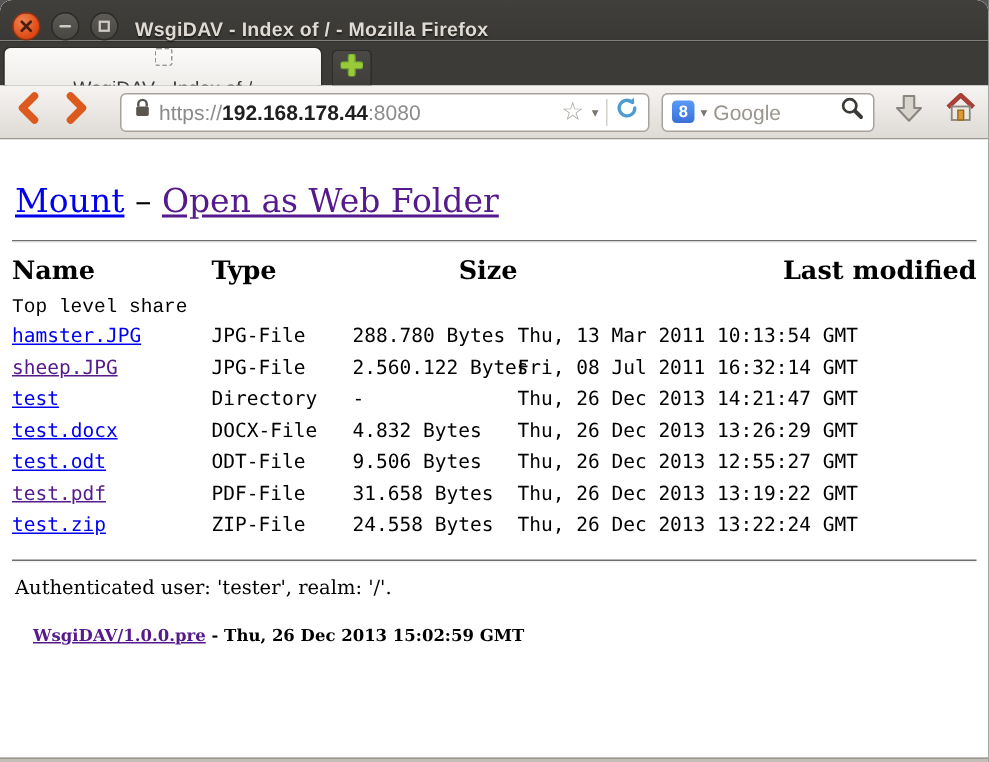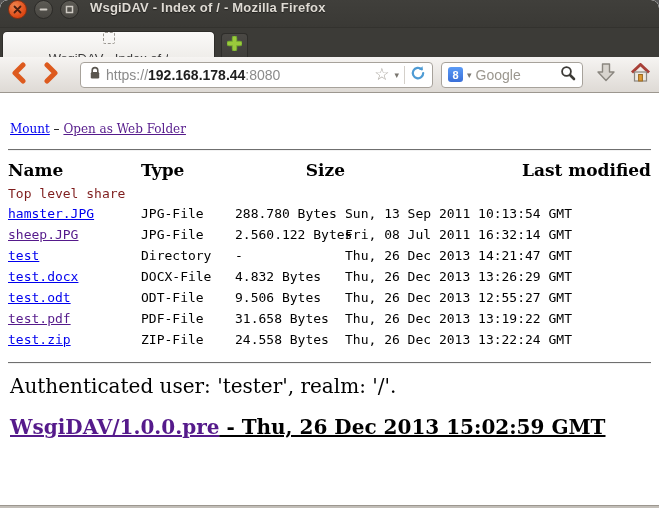--- a/index.html
+++ b/index.html
@@ -6,21 +6,21 @@
   html,body { background:#555; }
   .window {
     width:659px; height:508px; margin:0 auto;
     font-family:"Liberation Sans", sans-serif;
     background:#fff; position:relative; overflow:hidden;
     border-radius:8px 8px 0 0;
   }
   
   .titlebar {
     height:28px; background:linear-gradient(#403f3b,#3a3935);
-    display:flex; align-items:flex-start; padding:0 8px;
+    display:flex; align-items:flex-end; padding:0 8px;
     border-radius:8px 8px 0 0; border-bottom:1px solid #33322e;
   }
   .winbtn { width:19px; height:19px; border-radius:50%; margin-right:7px;
     display:flex; align-items:center; justify-content:center; cursor:default; }
   .winbtn.close { background:radial-gradient(circle at 35% 30%, #f0854f, #dd4814 70%); border:1px solid #8c3112; }
   .winbtn.minmax { background:linear-gradient(#5d5b55,#484641); border:1px solid #2c2b28; }
   .winbtn svg { display:block; }
   .win-title {
     color:#dfdbd4; font-size:13px; font-weight:bold; margin-left:4px;
     text-shadow:0 1px 1px rgba(0,0,0,.5); letter-spacing:.2px;
@@ -71,44 +71,44 @@
     font-family:"Liberation Sans",sans-serif; background:transparent; }
   .search-input::placeholder { color:#9b978f; }
   
   .content {
     height:412px; background:#fff; overflow:hidden;
     padding:8px 8px 0 8px;
     font-family:"DejaVu Serif","Liberation Serif",serif; color:#000;
   }
   .bottom-edge { height:3px; background:#c2beb8; border-top:1px solid #9c978f; }
   h1.page-title { font-size:33px; font-weight:bold; margin:14px 0 0 2px; line-height:1.15; }
-  .toplinks { margin:21px 0 12px 2px; font-size:12px; }
+  .toplinks { margin:21px 0 12px 2px; font-size:22px; }
   a.lnk { color:#0000ee; text-decoration:underline; cursor:pointer; }
   a.lnk.visited { color:#551a8b; }
   hr.rule { border:none; border-top:1px solid #6f6f6f; border-bottom:1px solid #f2f2f2; margin:13px 0 6px 0; }
   table.dir { width:100%; border-collapse:collapse; table-layout:fixed; }
   table.dir th {
     font-family:"DejaVu Serif","Liberation Serif",serif; font-size:17px; font-weight:bold;
     height:26px; vertical-align:middle; padding:0;
   }
   th.c-name { width:133px; text-align:left; padding-left:2px; }
   th.c-type { width:94px;  text-align:left; }
   th.c-size { width:110px; text-align:right; padding-right:10px; }
   th.c-mod  { text-align:right; }
   table.dir td {
     font-family:"DejaVu Sans Mono","Liberation Mono",monospace; font-size:13px;
     height:21px; vertical-align:middle; white-space:nowrap; padding:0;
   }
   td.cell-name { padding-left:2px; }
   td.cell-size { padding-right:10px; }
   td.cell-mod  { padding-left:12px; }
-  tr.caption-row td { height:20px; color:#7f1d1d; }
+  tr.caption-row td { height:20px; color:#000000;font-family:Liberation Mono, monospace; }
   hr.rule2 { border:none; border-top:1px solid #6f6f6f; border-bottom:1px solid #f2f2f2; margin:12px 0 0 0; }
-  .auth-line { margin:10px 0 0 2px; font-size:20px; }
-  .footer-line { margin:17px 0 0 2px; font-size:20px; font-weight:bold;text-decoration:underline; }
+  .auth-line { margin:10px 0 0 2px; font-size:13px; }
+  .footer-line { margin:17px 0 0 14px; font-size:11px; font-weight:bold; }
   .footer-line a.lnk { font-weight:bold; }
 </style>
 </head>
 <body>
 
 <div class="window">
 
   <div class="titlebar">
     <div class="winbtn close">
       <span>
@@ -230,21 +230,21 @@
         </tr>
       </thead>
       <tbody>
         <tr class="caption-row">
           <td colspan="4">Top level share</td>
         </tr>
         <tr>
           <td class="cell-name"><a class="lnk">hamster.JPG</a></td>
           <td>JPG-File</td>
           <td class="cell-size">288.780 Bytes</td>
-          <td class="cell-mod">Sun, 13 Sep 2011 10:13:54 GMT</td>
+          <td class="cell-mod">Thu, 13 Mar 2011 10:13:54 GMT</td>
         </tr>
         <tr>
           <td class="cell-name"><a class="lnk visited">sheep.JPG</a></td>
           <td>JPG-File</td>
           <td class="cell-size">2.560.122 Bytes</td>
           <td class="cell-mod">Fri, 08 Jul 2011 16:32:14 GMT</td>
         </tr>
         <tr>
           <td class="cell-name"><a class="lnk">test</a></td>
           <td>Directory</td>

